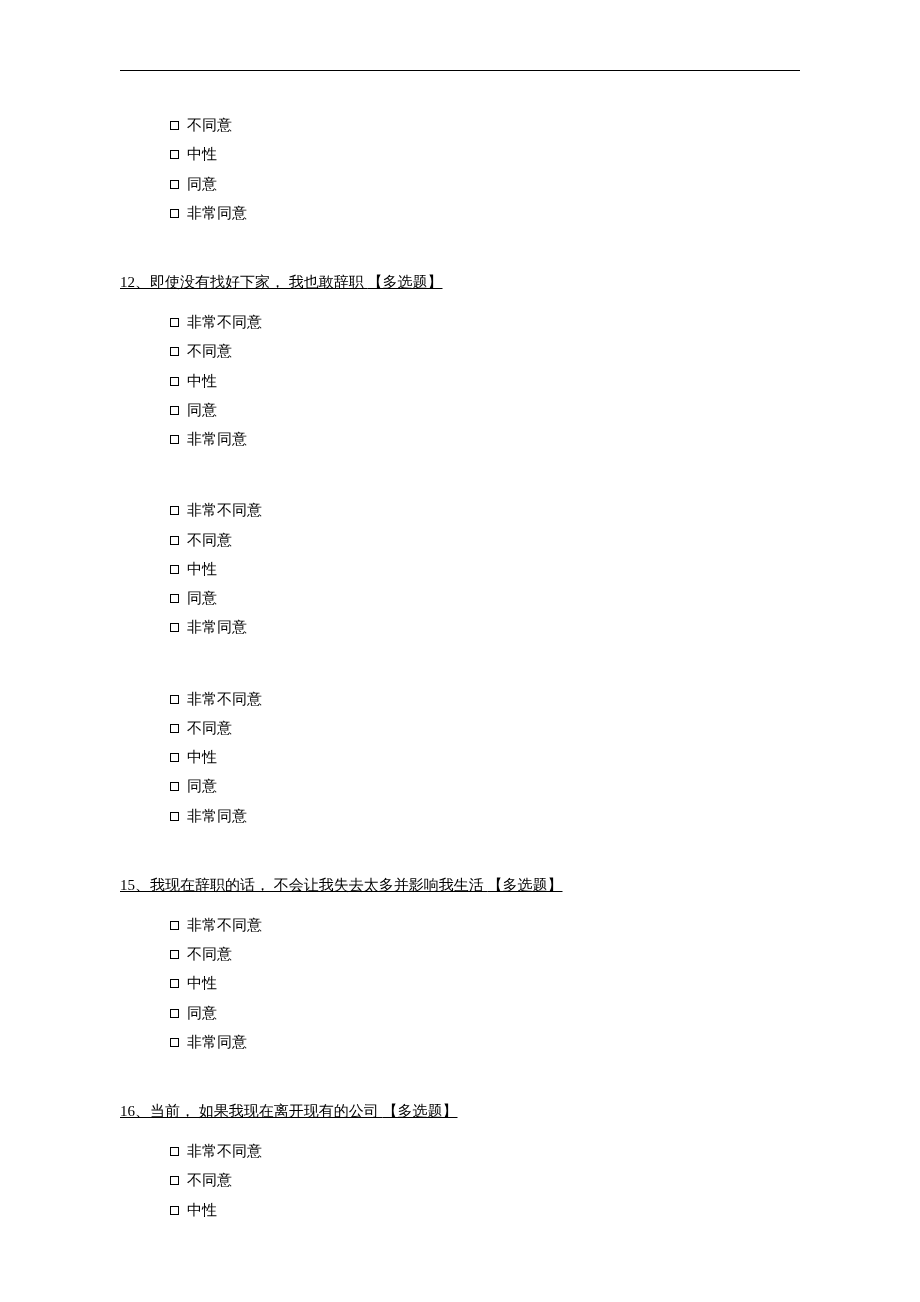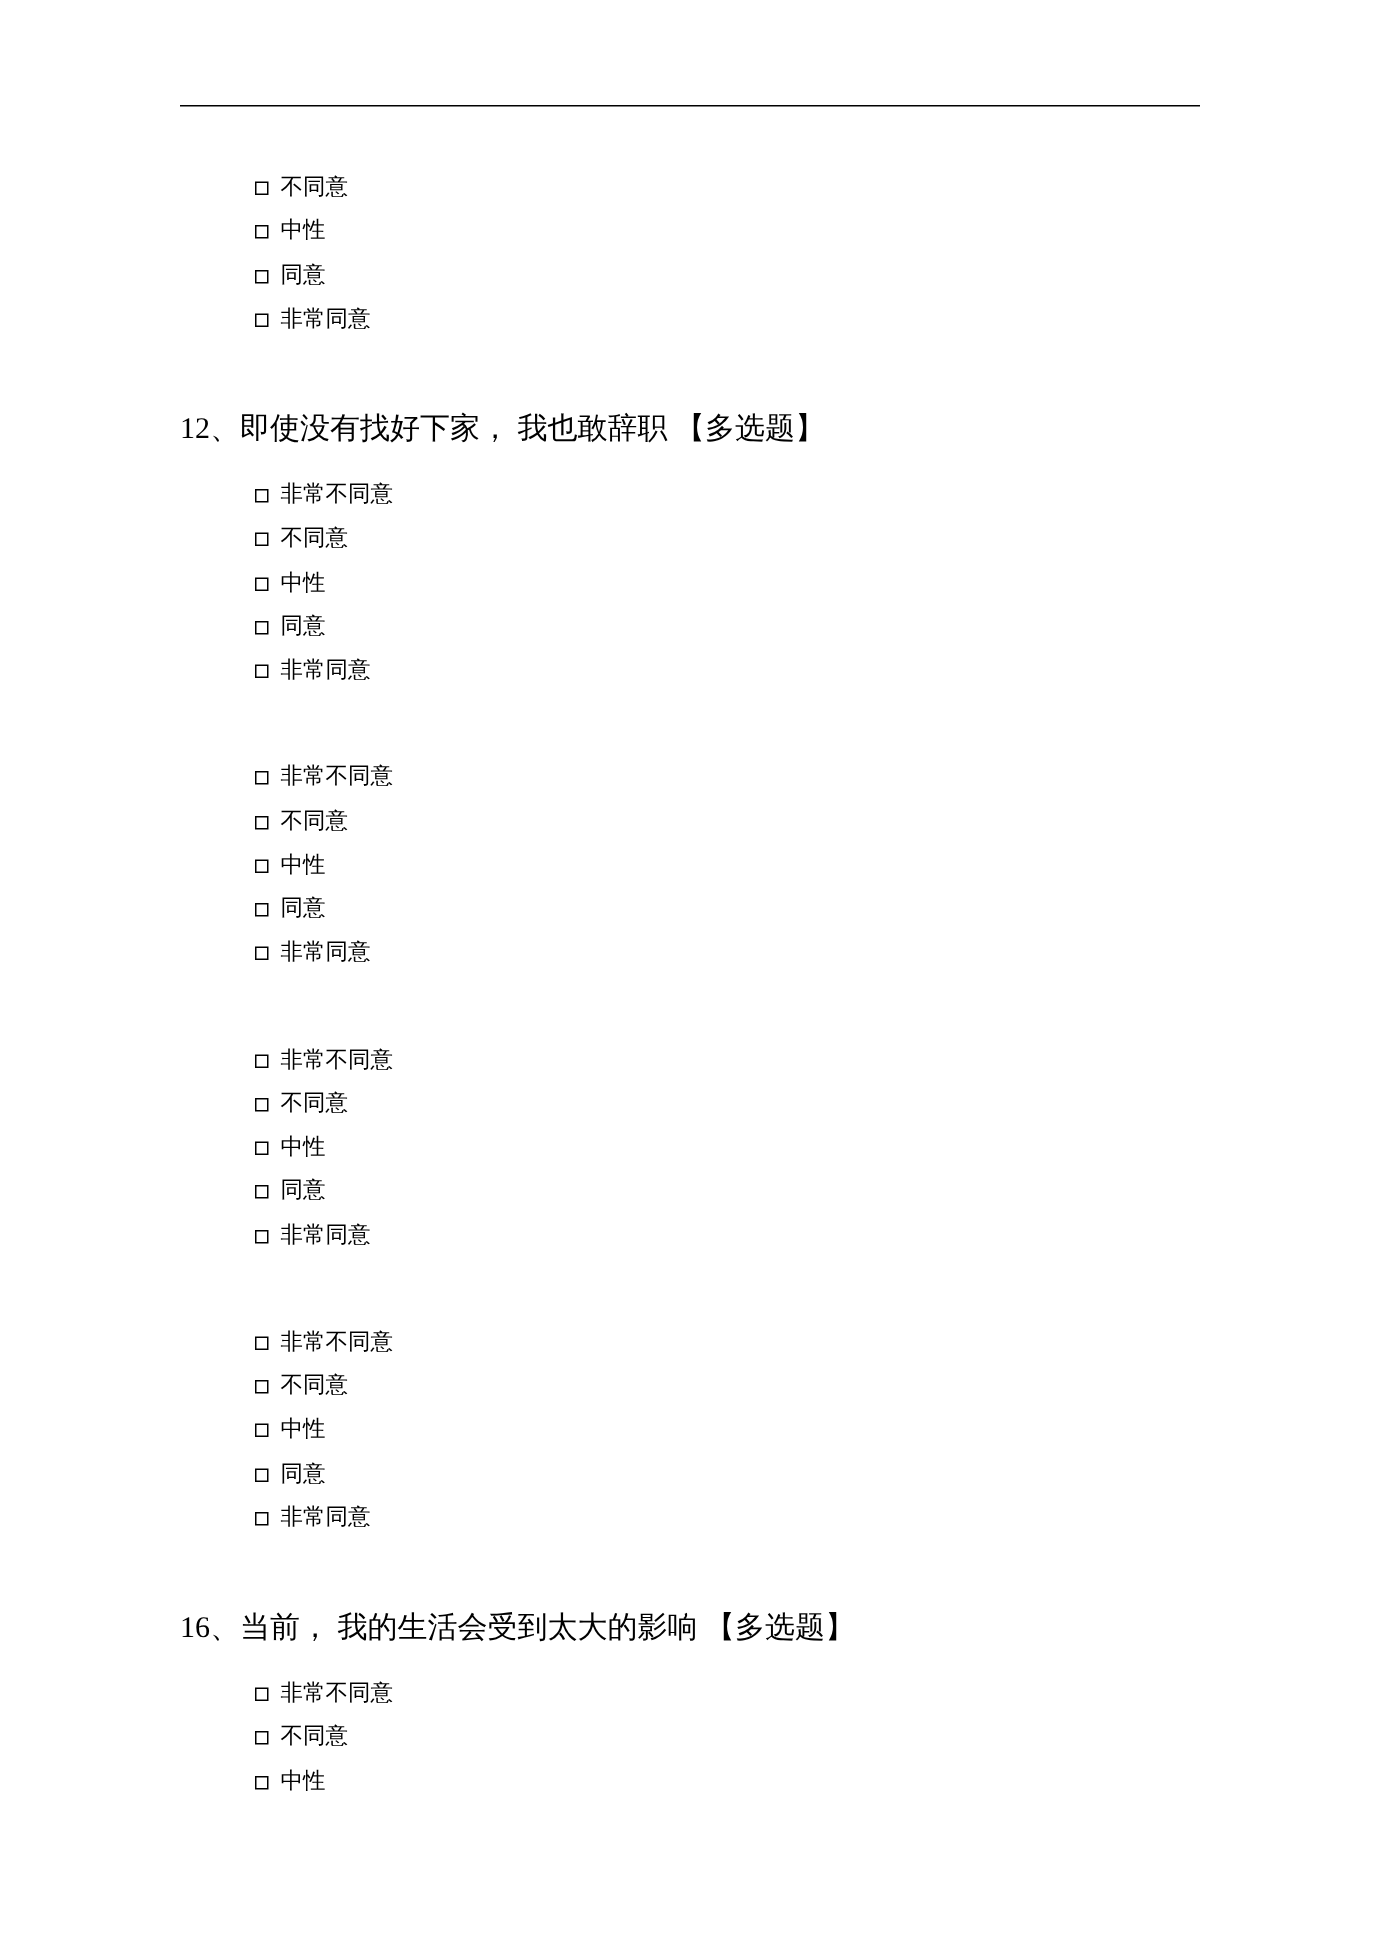--- a/index.html
+++ b/index.html
@@ -22,24 +22,25 @@
       margin-bottom: 40px;
     }
     .orphan-options {
       margin-left: 50px;
       margin-bottom: 42px;
     }
     .question-block {
       margin-bottom: 42px;
     }
     .question-title {
-      font-size: 20px;
+      font-size: 15px;
       line-height: 1.6;
       margin-bottom: 14px;
       color: #000;
+      text-decoration: underline;
     }
     .question-number {
       display: inline;
     }
     .question-text {
       display: inline;
     }
     .question-tag {
       display: inline;
     }
@@ -163,47 +164,50 @@
         <span class="option-label">同意</span>
       </div>
       <div class="option">
         <span class="checkbox"></span>
         <span class="option-label">非常同意</span>
       </div>
     </div>
   </div>
 
   <div class="question-block">
-    <div class="options">
-      <div class="option">
-        <span class="checkbox"></span>
-        <span class="option-label">非常不同意</span>
-      </div>
-      <div class="option">
-        <span class="checkbox"></span>
-        <span class="option-label">不同意</span>
-      </div>
-      <div class="option">
-        <span class="checkbox"></span>
-        <span class="option-label">中性</span>
-      </div>
-      <div class="option">
-        <span class="checkbox"></span>
-        <span class="option-label">同意</span>
-      </div>
-      <div class="option">
-        <span class="checkbox"></span>
-        <span class="option-label">非常同意</span>
-      </div>
-    </div>
-  </div>
-
-  <div class="question-block">
     <div class="question-title">
-      <span class="question-number">16、</span><span class="question-text">当前，  我的生活会受到太大的影响 </span><span class="question-tag">【多选题】</span>
+      <span class="question-number">15、</span><span class="question-text">我现在辞职的话，  不会让我失去太多并影响我生活 </span><span class="question-tag">【多选题】</span>
+    </div>
+    <div class="options">
+      <div class="option">
+        <span class="checkbox"></span>
+        <span class="option-label">非常不同意</span>
+      </div>
+      <div class="option">
+        <span class="checkbox"></span>
+        <span class="option-label">不同意</span>
+      </div>
+      <div class="option">
+        <span class="checkbox"></span>
+        <span class="option-label">中性</span>
+      </div>
+      <div class="option">
+        <span class="checkbox"></span>
+        <span class="option-label">同意</span>
+      </div>
+      <div class="option">
+        <span class="checkbox"></span>
+        <span class="option-label">非常同意</span>
+      </div>
+    </div>
+  </div>
+
+  <div class="question-block">
+    <div class="question-title">
+      <span class="question-number">16、</span><span class="question-text">当前，  如果我现在离开现有的公司 </span><span class="question-tag">【多选题】</span>
     </div>
     <div class="options">
       <div class="option">
         <span class="checkbox"></span>
         <span class="option-label">非常不同意</span>
       </div>
       <div class="option">
         <span class="checkbox"></span>
         <span class="option-label">不同意</span>
       </div>

